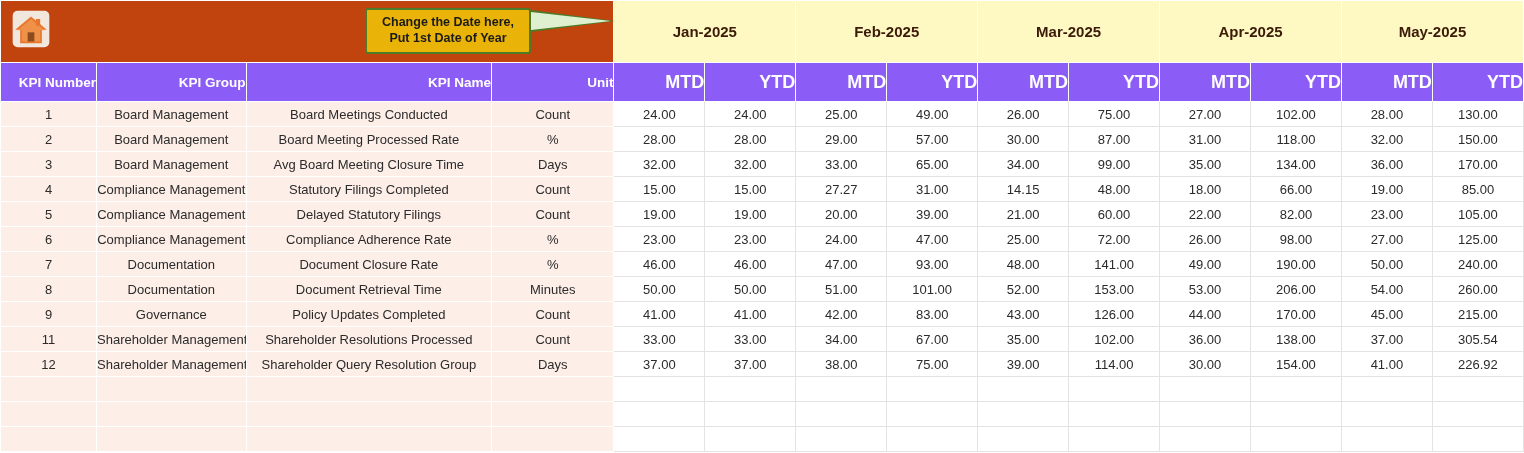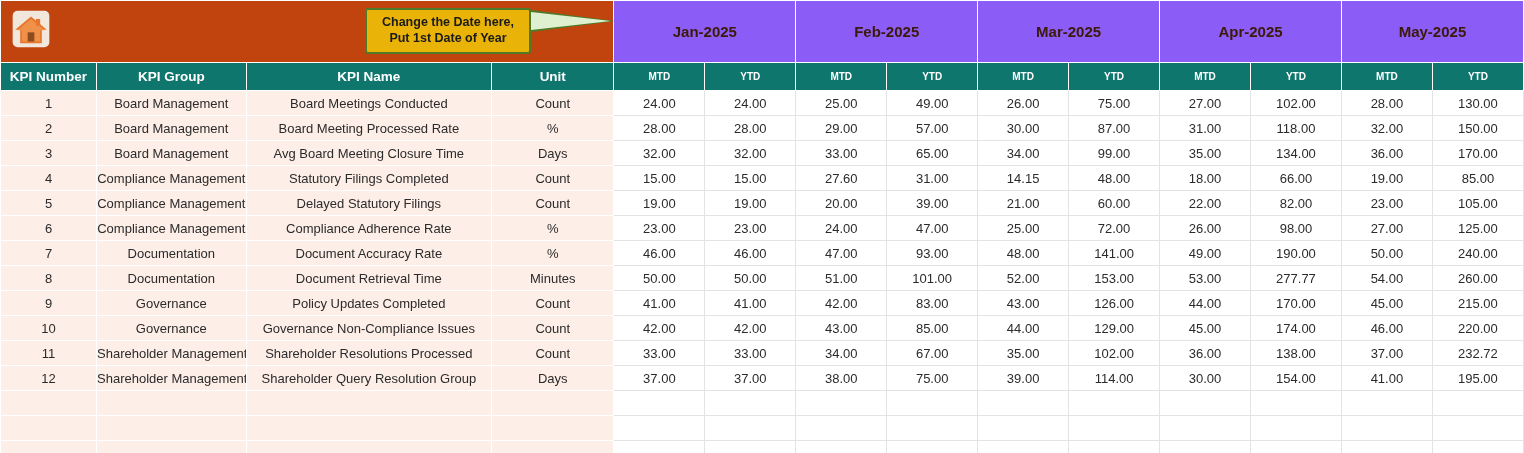--- a/index.html
+++ b/index.html
@@ -41,41 +41,41 @@
     border: 1px solid #c1440e;
   }
   .home-icon {
     position: absolute;
     left: 10px;
     top: 8px;
     width: 40px;
     height: 40px;
   }
   .month-head {
-    background: #8b5cf6;
+    background: #fef9c3;
     color: #3b1a08;
     font-weight: bold;
     font-size: 15px;
     text-align: center;
     height: 62px;
     border: 1px solid #ffffff;
   }
 
   
   th.col-head {
-    background: #0f766e;
+    background: #8b5cf6;
     color: #ffffff;
     font-weight: bold;
     font-size: 13.5px;
-    text-align: center;
-    height: 28px;
+    text-align: right;
+    height: 39px;
     border: 1px solid #ffffff;
   }
   th.col-head.sub {
-    font-size: 10px;
+    font-size: 18px;
   }
 
   
   td.cell {
     height: 25px;
     font-size: 13px;
     color: #2b2b2b;
     background: #fdeee7;
     border: 1px solid #ffffff;
   }
@@ -251,21 +251,21 @@
           <td class="cell val">36.00</td>
           <td class="cell val">170.00</td>
         </tr>
         <tr>
           <td class="cell num-left">4</td>
           <td class="cell text">Compliance Management</td>
           <td class="cell text">Statutory Filings Completed</td>
           <td class="cell text">Count</td>
           <td class="cell val">15.00</td>
           <td class="cell val">15.00</td>
-          <td class="cell val">27.60</td>
+          <td class="cell val">27.27</td>
           <td class="cell val">31.00</td>
           <td class="cell val">14.15</td>
           <td class="cell val">48.00</td>
           <td class="cell val">18.00</td>
           <td class="cell val">66.00</td>
           <td class="cell val">19.00</td>
           <td class="cell val">85.00</td>
         </tr>
         <tr>
           <td class="cell num-left">5</td>
@@ -295,21 +295,21 @@
           <td class="cell val">25.00</td>
           <td class="cell val">72.00</td>
           <td class="cell val">26.00</td>
           <td class="cell val">98.00</td>
           <td class="cell val">27.00</td>
           <td class="cell val">125.00</td>
         </tr>
         <tr>
           <td class="cell num-left">7</td>
           <td class="cell text">Documentation</td>
-          <td class="cell text">Document Accuracy Rate</td>
+          <td class="cell text">Document Closure Rate</td>
           <td class="cell text">%</td>
           <td class="cell val">46.00</td>
           <td class="cell val">46.00</td>
           <td class="cell val">47.00</td>
           <td class="cell val">93.00</td>
           <td class="cell val">48.00</td>
           <td class="cell val">141.00</td>
           <td class="cell val">49.00</td>
           <td class="cell val">190.00</td>
           <td class="cell val">50.00</td>
@@ -320,87 +320,71 @@
           <td class="cell text">Documentation</td>
           <td class="cell text">Document Retrieval Time</td>
           <td class="cell text">Minutes</td>
           <td class="cell val">50.00</td>
           <td class="cell val">50.00</td>
           <td class="cell val">51.00</td>
           <td class="cell val">101.00</td>
           <td class="cell val">52.00</td>
           <td class="cell val">153.00</td>
           <td class="cell val">53.00</td>
-          <td class="cell val">277.77</td>
+          <td class="cell val">206.00</td>
           <td class="cell val">54.00</td>
           <td class="cell val">260.00</td>
         </tr>
         <tr>
           <td class="cell num-left">9</td>
           <td class="cell text">Governance</td>
           <td class="cell text">Policy Updates Completed</td>
           <td class="cell text">Count</td>
           <td class="cell val">41.00</td>
           <td class="cell val">41.00</td>
           <td class="cell val">42.00</td>
           <td class="cell val">83.00</td>
           <td class="cell val">43.00</td>
           <td class="cell val">126.00</td>
           <td class="cell val">44.00</td>
           <td class="cell val">170.00</td>
           <td class="cell val">45.00</td>
           <td class="cell val">215.00</td>
         </tr>
         <tr>
-          <td class="cell num-left">10</td>
-          <td class="cell text">Governance</td>
-          <td class="cell text">Governance Non-Compliance Issues</td>
-          <td class="cell text">Count</td>
-          <td class="cell val">42.00</td>
-          <td class="cell val">42.00</td>
-          <td class="cell val">43.00</td>
-          <td class="cell val">85.00</td>
-          <td class="cell val">44.00</td>
-          <td class="cell val">129.00</td>
-          <td class="cell val">45.00</td>
-          <td class="cell val">174.00</td>
-          <td class="cell val">46.00</td>
-          <td class="cell val">220.00</td>
-        </tr>
-        <tr>
           <td class="cell num-left">11</td>
           <td class="cell text">Shareholder Management</td>
           <td class="cell text">Shareholder Resolutions Processed</td>
           <td class="cell text">Count</td>
           <td class="cell val">33.00</td>
           <td class="cell val">33.00</td>
           <td class="cell val">34.00</td>
           <td class="cell val">67.00</td>
           <td class="cell val">35.00</td>
           <td class="cell val">102.00</td>
           <td class="cell val">36.00</td>
           <td class="cell val">138.00</td>
           <td class="cell val">37.00</td>
-          <td class="cell val">232.72</td>
+          <td class="cell val">305.54</td>
         </tr>
         <tr>
           <td class="cell num-left">12</td>
           <td class="cell text">Shareholder Management</td>
           <td class="cell text">Shareholder Query Resolution Group</td>
           <td class="cell text">Days</td>
           <td class="cell val">37.00</td>
           <td class="cell val">37.00</td>
           <td class="cell val">38.00</td>
           <td class="cell val">75.00</td>
           <td class="cell val">39.00</td>
           <td class="cell val">114.00</td>
           <td class="cell val">30.00</td>
           <td class="cell val">154.00</td>
           <td class="cell val">41.00</td>
-          <td class="cell val">195.00</td>
+          <td class="cell val">226.92</td>
         </tr>
         <tr class="empty">
           <td class="cell">&nbsp;</td>
           <td class="cell">&nbsp;</td>
           <td class="cell">&nbsp;</td>
           <td class="cell">&nbsp;</td>
           <td class="cell val">&nbsp;</td>
           <td class="cell val">&nbsp;</td>
           <td class="cell val">&nbsp;</td>
           <td class="cell val">&nbsp;</td>

